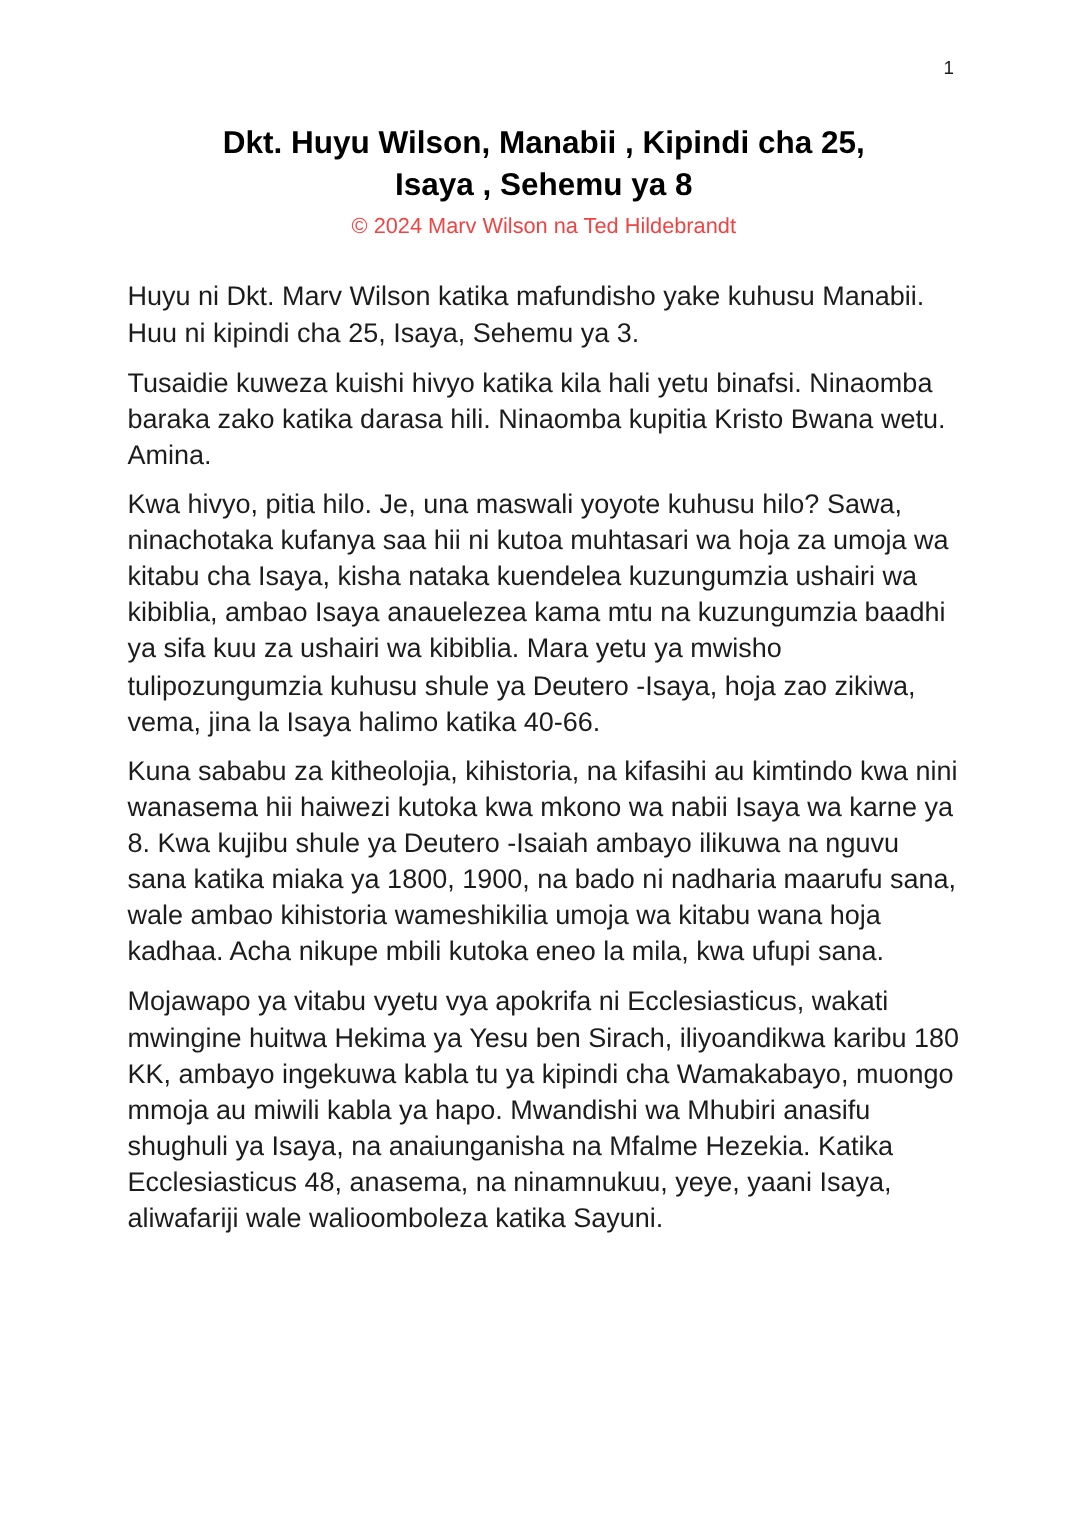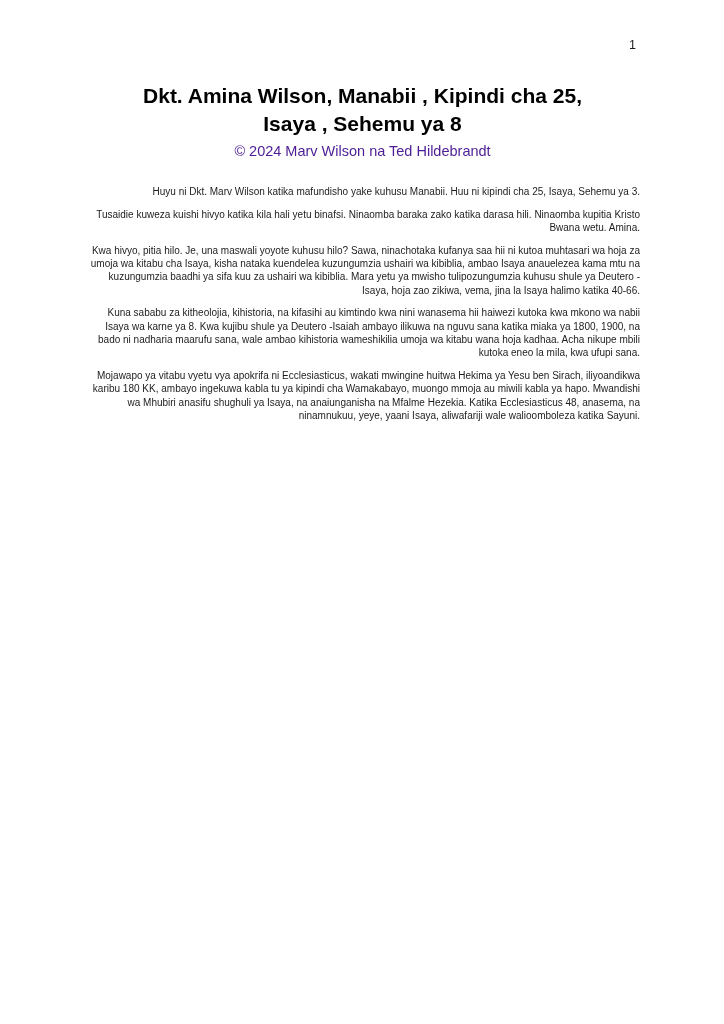--- a/index.html
+++ b/index.html
@@ -30,42 +30,42 @@
     text-align: center;
     font-weight: 700;
     font-size: 21px;
     line-height: 1.32;
     color: #000000;
   }
   .copyright {
     text-align: center;
     font-size: 14.5px;
     margin-top: 6px;
-    color: #4c1d95;
+    color: #ef4444;
   }
   .doc-body {
     margin-top: 26px;
   }
   .para {
-    font-size: 10px;
+    font-size: 18px;
     line-height: 1.34;
     margin-bottom: 9px;
-    text-align: right;
+    text-align: left;
     color: #1c1c1c;
   }
 </style>
 </head>
 <body>
 
 <div class="page">
 
   <div class="page-number">1</div>
 
   <div class="doc-title">
-    <div>Dkt. Amina Wilson, Manabii , Kipindi cha 25,</div>
+    <div>Dkt. Huyu Wilson, Manabii , Kipindi cha 25,</div>
     <div>Isaya , Sehemu ya 8</div>
   </div>
 
   <div class="copyright">© 2024 Marv Wilson na Ted Hildebrandt</div>
 
   <div class="doc-body">
     <p class="para">Huyu ni Dkt. Marv Wilson katika mafundisho yake kuhusu Manabii. Huu ni kipindi cha 25, Isaya, Sehemu ya 3.</p>
     <p class="para">Tusaidie kuweza kuishi hivyo katika kila hali yetu binafsi. Ninaomba baraka zako katika darasa hili. Ninaomba kupitia Kristo Bwana wetu. Amina.</p>
     <p class="para">Kwa hivyo, pitia hilo. Je, una maswali yoyote kuhusu hilo? Sawa, ninachotaka kufanya saa hii ni kutoa muhtasari wa hoja za umoja wa kitabu cha Isaya, kisha nataka kuendelea kuzungumzia ushairi wa kibiblia, ambao Isaya anauelezea kama mtu na kuzungumzia baadhi ya sifa kuu za ushairi wa kibiblia. Mara yetu ya mwisho tulipozungumzia kuhusu shule ya Deutero -Isaya, hoja zao zikiwa, vema, jina la Isaya halimo katika 40-66.</p>
     <p class="para">Kuna sababu za kitheolojia, kihistoria, na kifasihi au kimtindo kwa nini wanasema hii haiwezi kutoka kwa mkono wa nabii Isaya wa karne ya 8. Kwa kujibu shule ya Deutero -Isaiah ambayo ilikuwa na nguvu sana katika miaka ya 1800, 1900, na bado ni nadharia maarufu sana, wale ambao kihistoria wameshikilia umoja wa kitabu wana hoja kadhaa. Acha nikupe mbili kutoka eneo la mila, kwa ufupi sana.</p>

